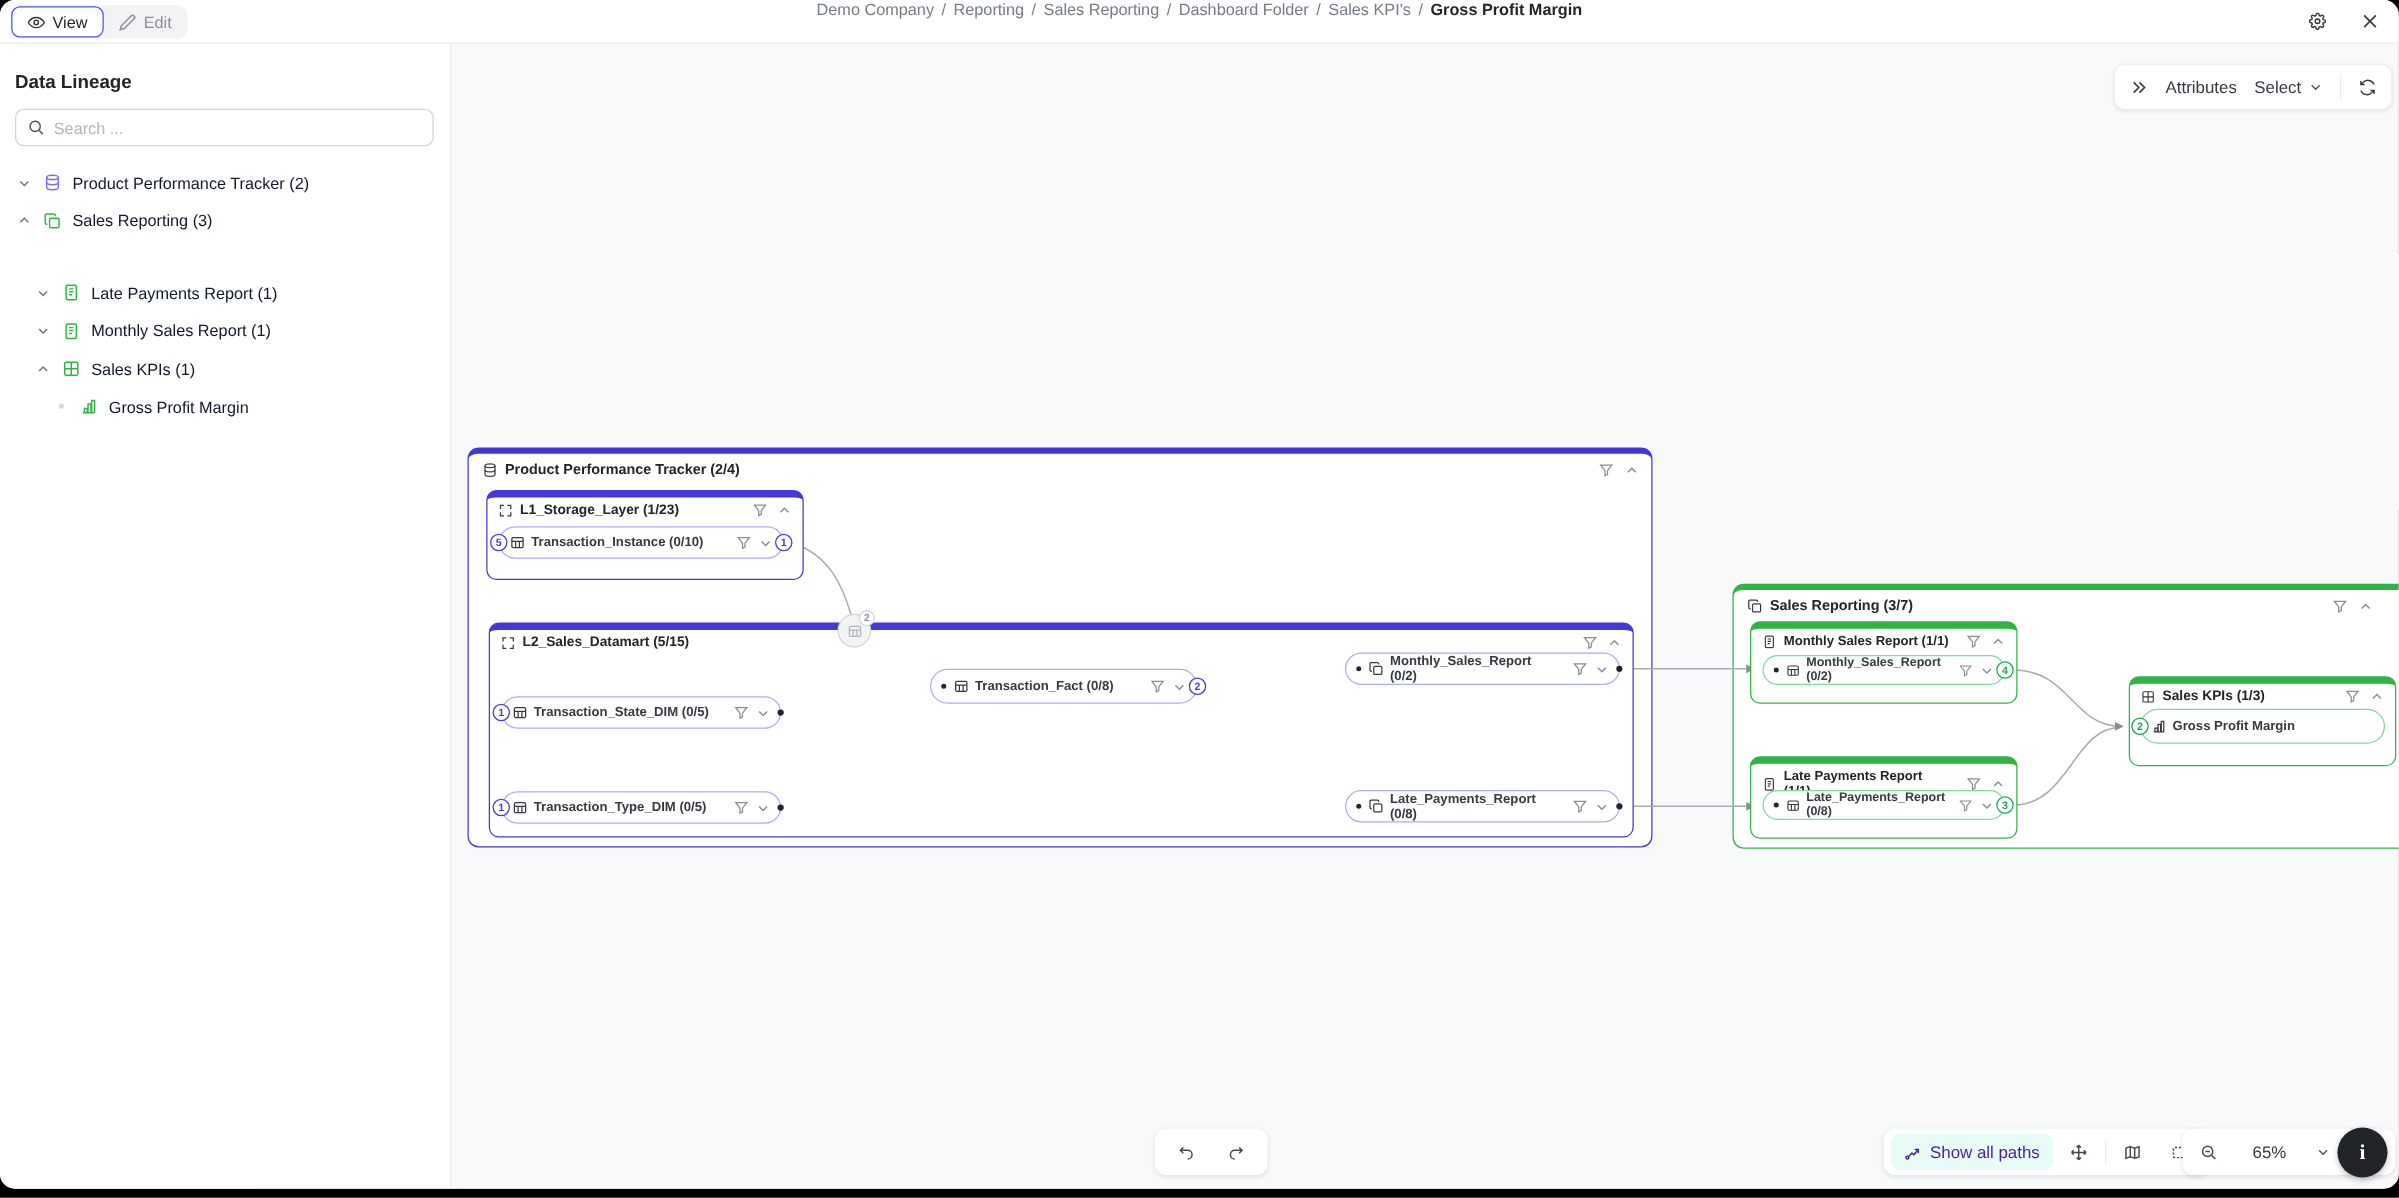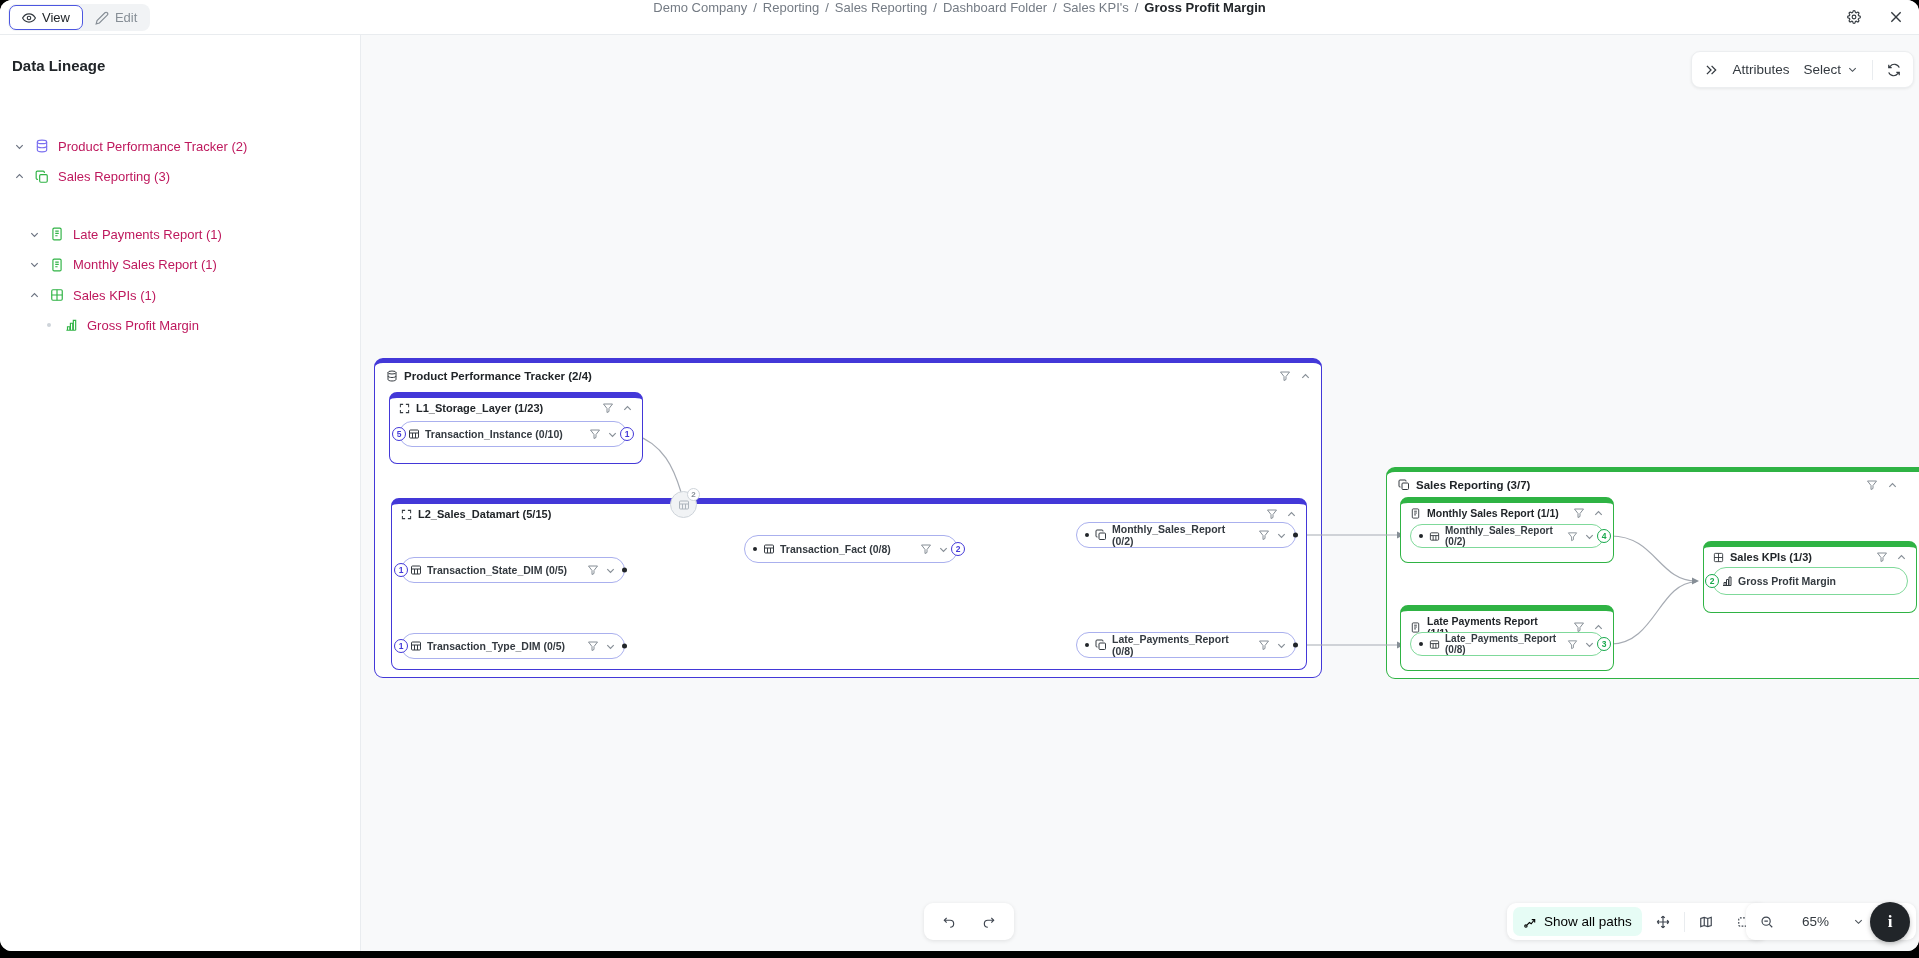--- a/index.html
+++ b/index.html
@@ -15,21 +15,21 @@
   .crumbs b { color:#212529; font-weight:700; }
   .tb-ic { position:absolute; top:7px; width:20px; height:20px; color:#343a40; display:flex; align-items:center; justify-content:center; cursor:pointer; }
 
   
   .sidebar { position:absolute; left:0; top:35px; width:361px; bottom:0; background:#fff; border-right:1px solid #e9ecef; z-index:40; }
   .sb-title { position:absolute; left:12px; top:22px; font-size:15px; font-weight:700; color:#212529; }
   .sb-search { position:absolute; left:12px; top:52px; width:335px; height:30px; border:1px solid #ced4da; border-radius:7px; display:flex; align-items:center; padding:0 9px; gap:7px; background:#fff; }
   .sb-search input { border:none; outline:none; flex:1; font-size:13px; color:#343a40; font-family:inherit; background:transparent; }
   .sb-search input::placeholder { color:#adb5bd; }
   .tree { position:absolute; left:0; top:96px; right:0; }
-  .trow { display:flex; align-items:center; gap:9px; height:30px; font-size:13px; color:#be185d; cursor:pointer; }
+  .trow { display:flex; align-items:center; gap:9px; height:30px; font-size:13px; color:#0f172a; cursor:pointer; }
   .trow .chev { width:12px; display:flex; color:#6b7280; }
   .trow .dot { width:4px; height:4px; border-radius:50%; background:#ced4da; margin:0 4px; }
   .ic14 { width:14px; height:14px; flex:none; }
   .ic12 { width:12px; height:12px; flex:none; }
   .ic11 { width:11px; height:11px; flex:none; }
 
   
   .canvas { position:absolute; left:361px; top:35px; width:1558px; height:916px; background:#f8f9fa; overflow:hidden; }
 
   .ctr { position:absolute; background:#fff; border:1.5px solid; border-top-width:5px; border-radius:9px; z-index:1; }
@@ -56,21 +56,21 @@
   .outdot { position:absolute; right:-3px; top:50%; transform:translateY(-50%); width:5px; height:5px; border-radius:50%; background:#212529; }
 
   .edges { position:absolute; left:0; top:0; z-index:2; }
   .chip { position:absolute; left:309px; top:456px; width:27px; height:27px; border-radius:50%; background:#f1f3f5; border:1px solid #ced4da; color:#adb5bd; display:flex; align-items:center; justify-content:center; z-index:4; }
   .chip-b { position:absolute; right:-4px; top:-4px; width:13px; height:13px; border-radius:50%; background:#fff; border:1px solid #ced4da; color:#868e96; font-size:8px; font-weight:700; display:flex; align-items:center; justify-content:center; }
 
   
   .attr-bar { position:absolute; right:5px; top:16px; height:37px; background:#fff; border:1px solid #eceef0; border-radius:9px; box-shadow:0 1px 3px rgba(0,0,0,.07); display:flex; align-items:center; padding:0 12px; gap:14px; font-size:13.5px; color:#343a40; z-index:10; }
   .attr-bar .vd { width:1px; height:20px; background:#e9ecef; }
   .foot-card { position:absolute; bottom:11px; height:37px; background:#fff; border-radius:9px; box-shadow:0 1px 4px rgba(0,0,0,.1); display:flex; align-items:center; z-index:10; }
-  .chip-teal { display:flex; align-items:center; gap:7px; color:#000000; background:#e6fcf5; border-radius:7px; height:29px; padding:0 10px; font-size:13.5px; font-weight:500; cursor:pointer; }
+  .chip-teal { display:flex; align-items:center; gap:7px; color:#4c1d95; background:#e6fcf5; border-radius:7px; height:29px; padding:0 10px; font-size:13.5px; font-weight:500; cursor:pointer; }
   .fc-ic { width:34px; height:29px; display:flex; align-items:center; justify-content:center; color:#3f4650; cursor:pointer; }
   .vd2 { width:1px; height:20px; background:#e9ecef; }
   .zoom-lbl { font-size:13.5px; color:#343a40; padding:0 4px; }
   .info-btn { position:absolute; right:9px; bottom:9px; width:40px; height:40px; border-radius:50%; background:#212529; color:#fff; display:flex; align-items:center; justify-content:center; font-size:17px; font-weight:700; font-family:"Liberation Serif", serif; z-index:11; cursor:pointer; box-shadow:0 2px 5px rgba(0,0,0,.25); }
 </style>
 </head>
 <body>
 
 <div class="app">
 
@@ -111,20 +111,27 @@
     </div>
     <div class="tb-ic" style="right:13px;">
       <svg class="ic14" viewBox="0 0 24 24" fill="none" stroke="currentColor" stroke-width="2.4">
           <path d="M4 4l16 16M20 4L4 20"></path>
         </svg>
     </div>
   </div>
 
   <div class="sidebar">
     <div class="sb-title">Data Lineage</div>
+    <div class="sb-search">
+      <svg class="ic14" viewBox="0 0 24 24" fill="none" stroke="#495057" stroke-width="2">
+          <circle cx="10.5" cy="10.5" r="7"></circle>
+          <path d="M21 21l-5-5"></path>
+        </svg>
+      <input placeholder="Search ..." style="">
+    </div>
     <div class="tree">
       <div class="trow" style="padding-left:14px;">
         <span class="chev">
             <svg class="ic11" viewBox="0 0 24 24" fill="none" stroke="currentColor" stroke-width="2.6">
               <path d="M5 9l7 7 7-7"></path>
             </svg>
           </span>
         <svg class="ic14" viewBox="0 0 24 24" fill="none" stroke="#7a6ff0" stroke-width="2">
             <ellipse cx="12" cy="5" rx="8" ry="3"></ellipse>
             <path d="M4 5v7c0 1.7 3.6 3 8 3s8-1.3 8-3V5"></path>

